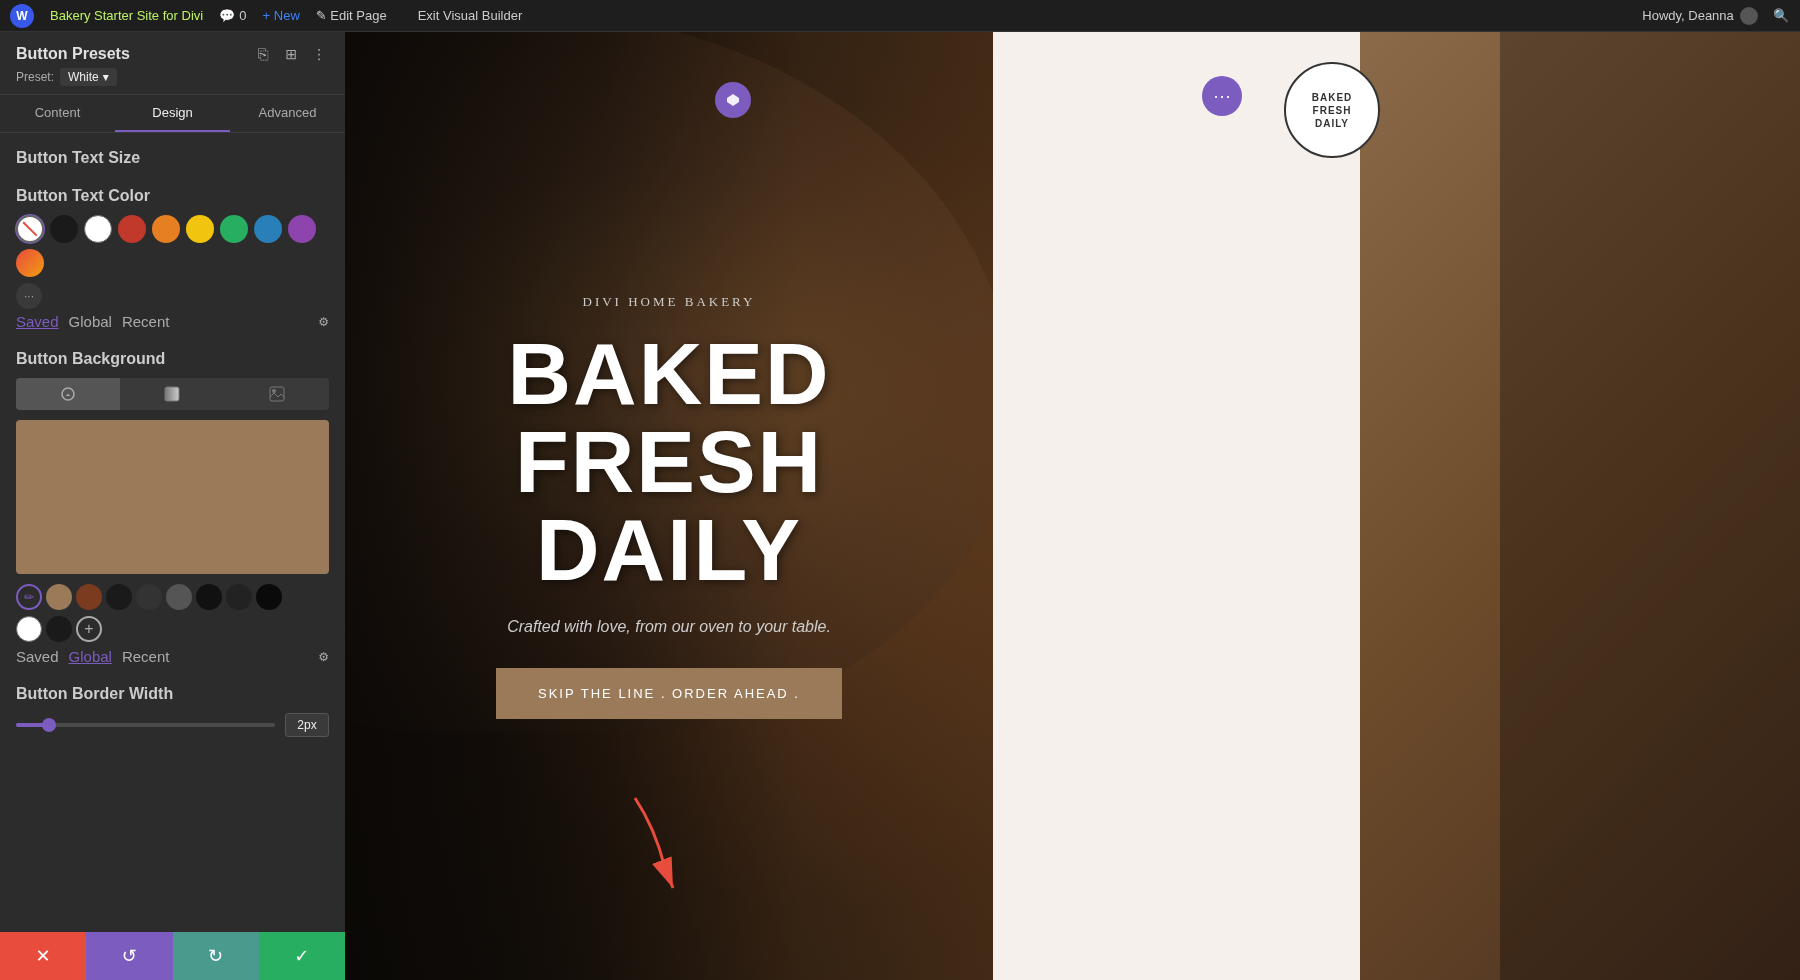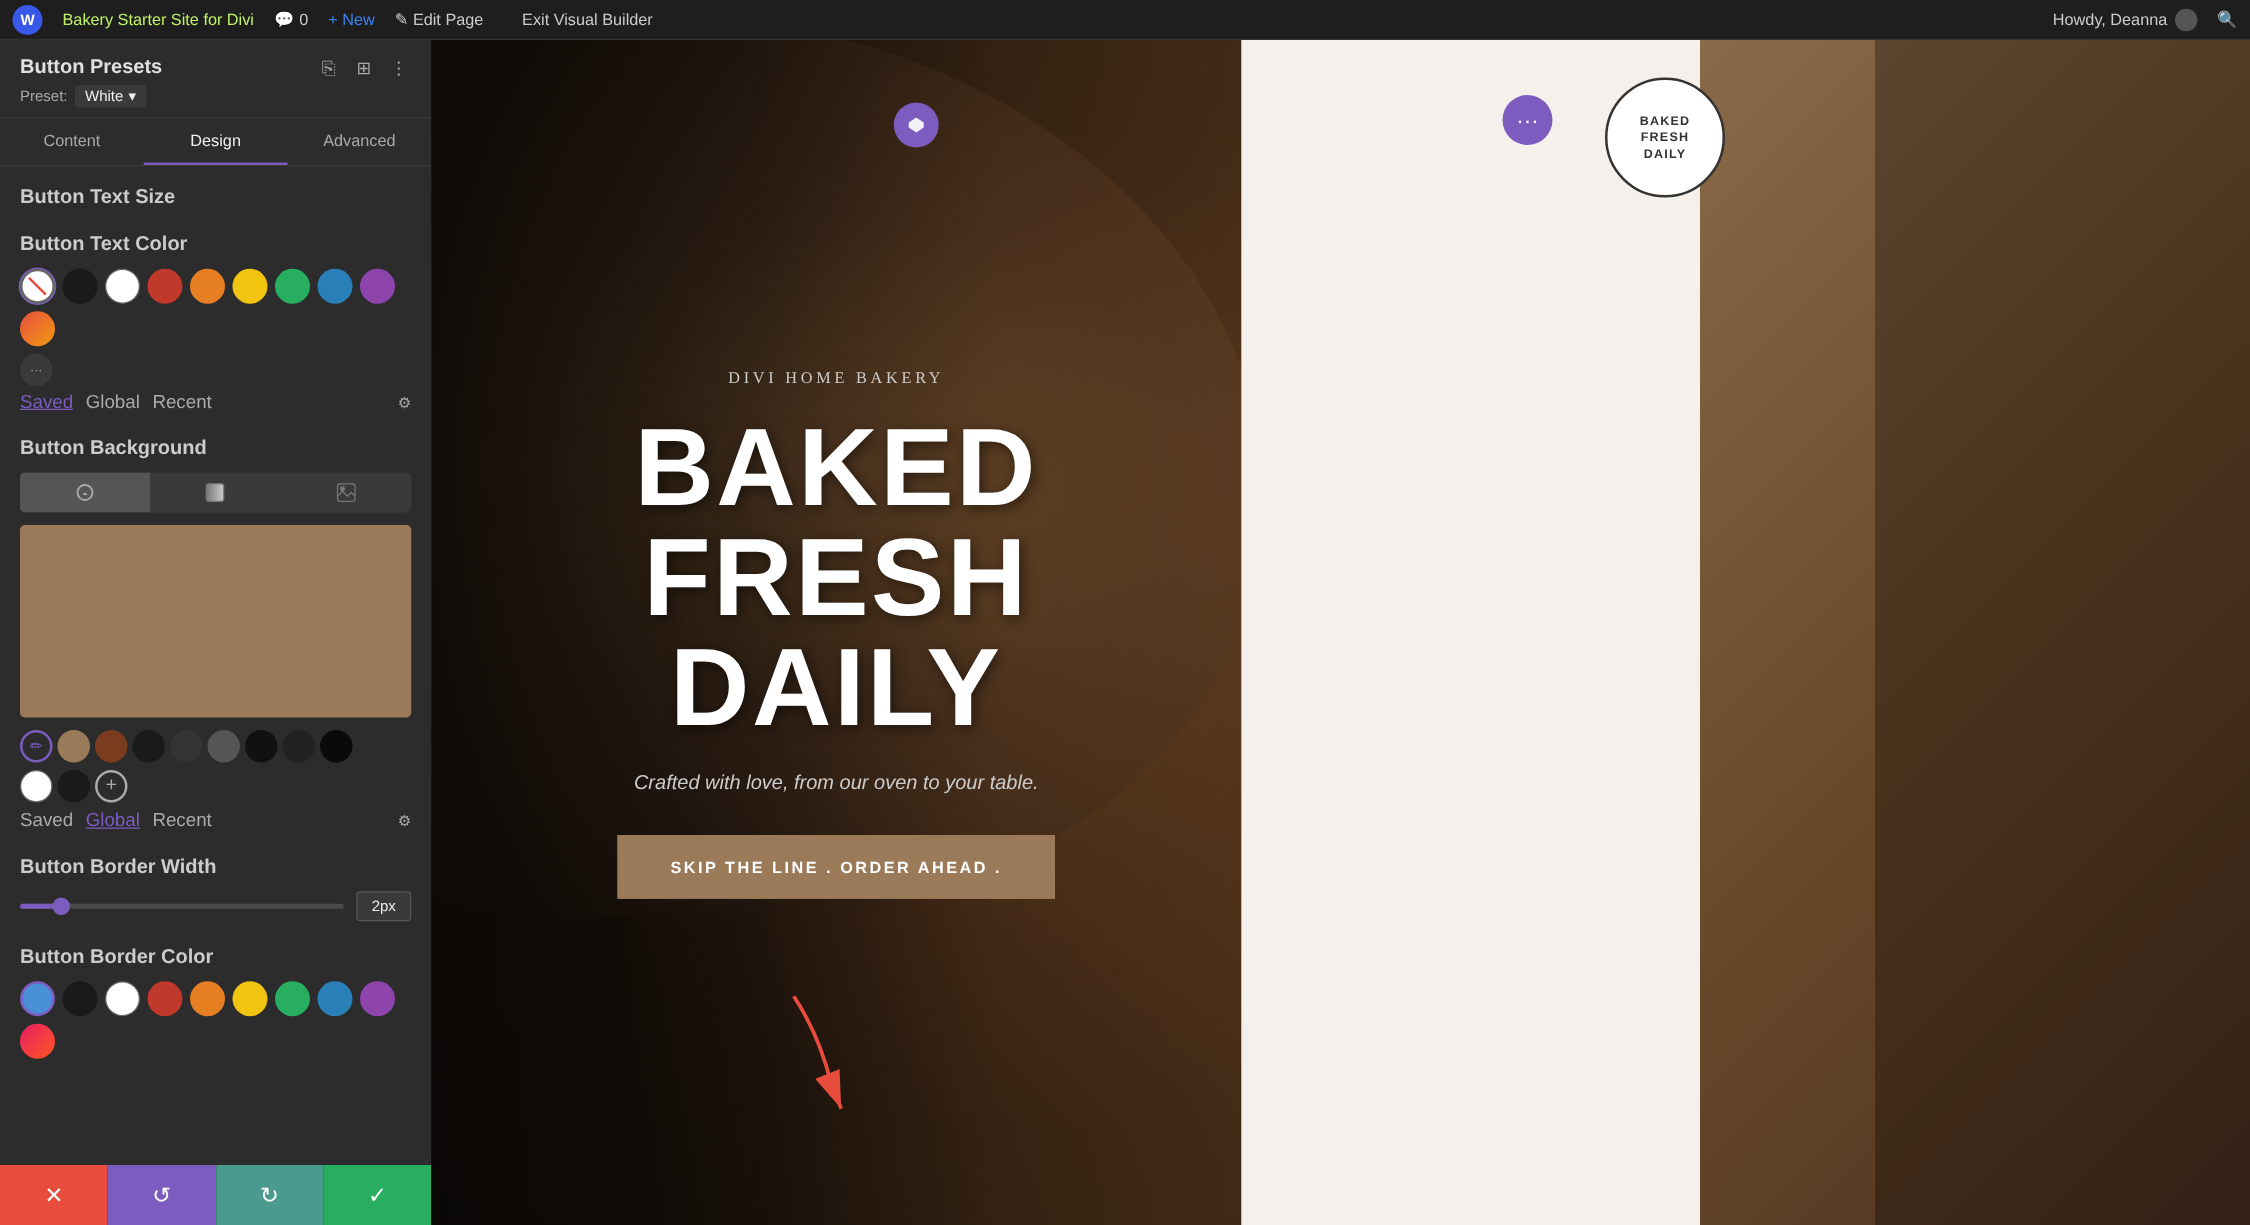--- a/index.html
+++ b/index.html
@@ -449,21 +449,21 @@
       font-size: 16px;
       margin-bottom: 32px;
       font-style: italic;
     }
     .hero-cta {
       display: inline-block;
       background: #9b7a5a;
       color: white;
       padding: 16px 40px;
       font-size: 13px;
-      font-weight: 700;
+      font-weight: 400;
       letter-spacing: 2px;
       text-transform: uppercase;
       border: 2px solid #9b7a5a;
       cursor: pointer;
     }
 
     
     .divi-float-btn {
       position: absolute;
       left: 370px;
@@ -698,36 +698,20 @@
         <span class="section-label">Button Border Width</span>
         <div class="border-slider-row">
           <div class="border-slider-track">
             <div class="border-slider-fill"></div>
             <div class="border-slider-thumb"></div>
           </div>
           <input class="slider-value-small" type="text" value="2px" style="">
         </div>
       </div>
 
-      <div class="section-block">
-        <span class="section-label">Button Border Color</span>
-        <div class="color-swatches">
-          <div class="color-swatch" style="background:#4a90d9; border:2px solid #7c5cbf;">
-          </div>
-          <div class="color-swatch" style="background:#1a1a1a;"></div>
-          <div class="color-swatch" style="background:#ffffff; border:1px solid #666;"></div>
-          <div class="color-swatch" style="background:#c0392b;"></div>
-          <div class="color-swatch" style="background:#e67e22;"></div>
-          <div class="color-swatch" style="background:#f1c40f;"></div>
-          <div class="color-swatch" style="background:#27ae60;"></div>
-          <div class="color-swatch" style="background:#2980b9;"></div>
-          <div class="color-swatch" style="background:#8e44ad;"></div>
-          <div class="color-swatch" style="background:linear-gradient(135deg,#e91e63,#ff5722);"></div>
-        </div>
-      </div>
 
     </div>
 
     <div class="panel-bottom">
       <div class="bottom-btn red">
         <span>✕</span>
       </div>
       <div class="bottom-btn purple">
         <span>↺</span>
       </div>

